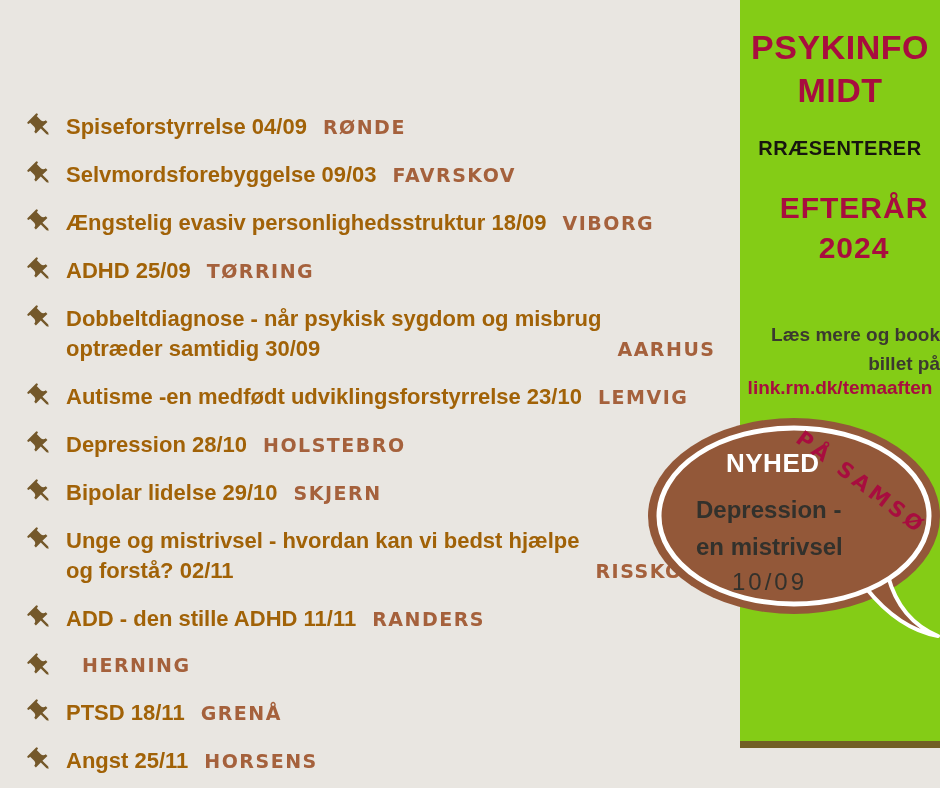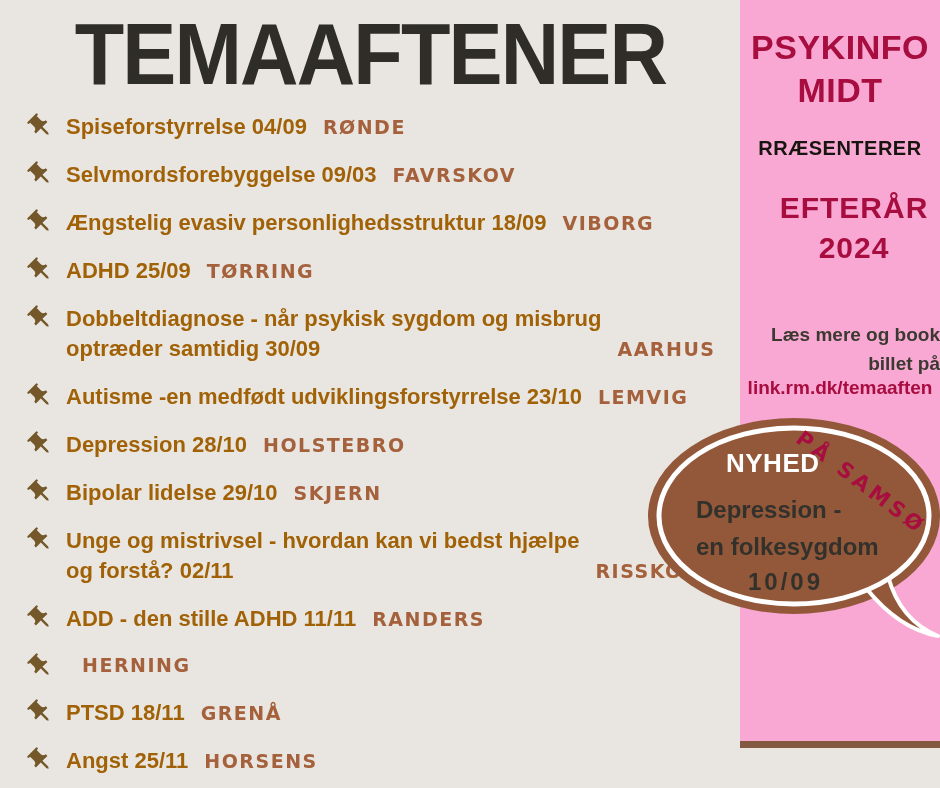--- a/index.html
+++ b/index.html
@@ -6,21 +6,21 @@
   body { font-family: "Liberation Sans", "DejaVu Sans", sans-serif; background:#555; }
 
   .poster{
     position:relative; width:940px; height:788px;
     background:#e9e6e1; overflow:hidden;
   }
 
   
   .sidebar{
     position:absolute; left:740px; top:0; width:200px; height:748px;
-    background:#f9a8d4; z-index:1;
+    background:#84cc16; z-index:1;
   }
   .sidebar-bottom-strip{
     position:absolute; left:0; bottom:0; width:100%; height:7px;
     background:#6e4b28; opacity:.85;
   }
   .brand{
     position:absolute; top:26px; left:0; width:100%;
     text-align:center; color:#a80d3f; font-weight:800;
     font-size:34px; line-height:43px; letter-spacing:.5px;
   }
@@ -84,21 +84,21 @@
     font-weight:700; font-size:26px; letter-spacing:.5px;
   }
   .bubble-rotated{
     position:absolute; left:158px; top:8px; color:#a80d3f;
     font-weight:800; font-size:21px; letter-spacing:4px;
     transform:rotate(37deg); transform-origin:left top;
     font-family:"DejaVu Sans", sans-serif; white-space:nowrap;
   }
   .bubble-line1{ position:absolute; left:48px; top:78px; color:#32312c; font-size:24px; font-weight:600; }
   .bubble-line2{ position:absolute; left:48px; top:115px; color:#32312c; font-size:24px; font-weight:600; }
-  .bubble-line3{ position:absolute; left:100px; top:150px; color:#32312c; font-size:24px; font-weight:700; letter-spacing:3px; }
+  .bubble-line3{ position:absolute; left:84px; top:150px; color:#32312c; font-size:24px; font-weight:400; letter-spacing:3px; }
 </style>
 </head>
 <body>
 
 <div class="poster">
 
   <aside class="sidebar">
     <div class="brand">
       <div>PSYKINFO</div>
       <div>MIDT</div>
@@ -110,21 +110,20 @@
     </div>
     <div class="more-info">
       <div>Læs mere og book</div>
       <div>billet på</div>
     </div>
     <a class="booking-link">link.rm.dk/temaaften</a>
 
     <div class="sidebar-bottom-strip"></div>
   </aside>
 
-  <h1 class="title"><span>TEMAAFTENER</span></h1>
 
   <div class="events">
     <div class="event-row">
       <span class="pin">
         <svg viewBox="0 0 24 24">
           <path fill="#74582a" d="M16,9V4H17A1,1 0 0,0 17,2H7A1,1 0 0,0 7,4H8V9C8,10.66 6.66,12 5,12V14H10.97V21L11.97,22.5L12.97,21V14H19V12C17.34,12 16,10.66 16,9Z"></path>
         </svg>
       </span>
       <span class="event-text">Spiseforstyrrelse 04/09</span>
       <span class="event-city">RØNDE</span>
@@ -254,17 +253,17 @@
 
   <div class="bubble">
     <svg class="bubble-shape" viewBox="0 0 298 222">
       <ellipse cx="146" cy="98" rx="146" ry="98" fill="#935839"></ellipse>
       <path d="M218,170 C242,200 268,214 290,218 C266,208 248,188 240,158 Z" fill="#935839" stroke="#ffffff" stroke-width="4" stroke-linejoin="round"></path>
       <ellipse cx="146" cy="98" rx="135" ry="88" fill="#935839" stroke="#ffffff" stroke-width="5"></ellipse>
     </svg>
     <div class="bubble-badge">NYHED</div>
     <div class="bubble-rotated">PÅ SAMSØ</div>
     <div class="bubble-line1">Depression -</div>
-    <div class="bubble-line2">en folkesygdom</div>
+    <div class="bubble-line2">en mistrivsel</div>
     <div class="bubble-line3">10/09</div>
   </div>
 
 </div>
 
 </body></html>

